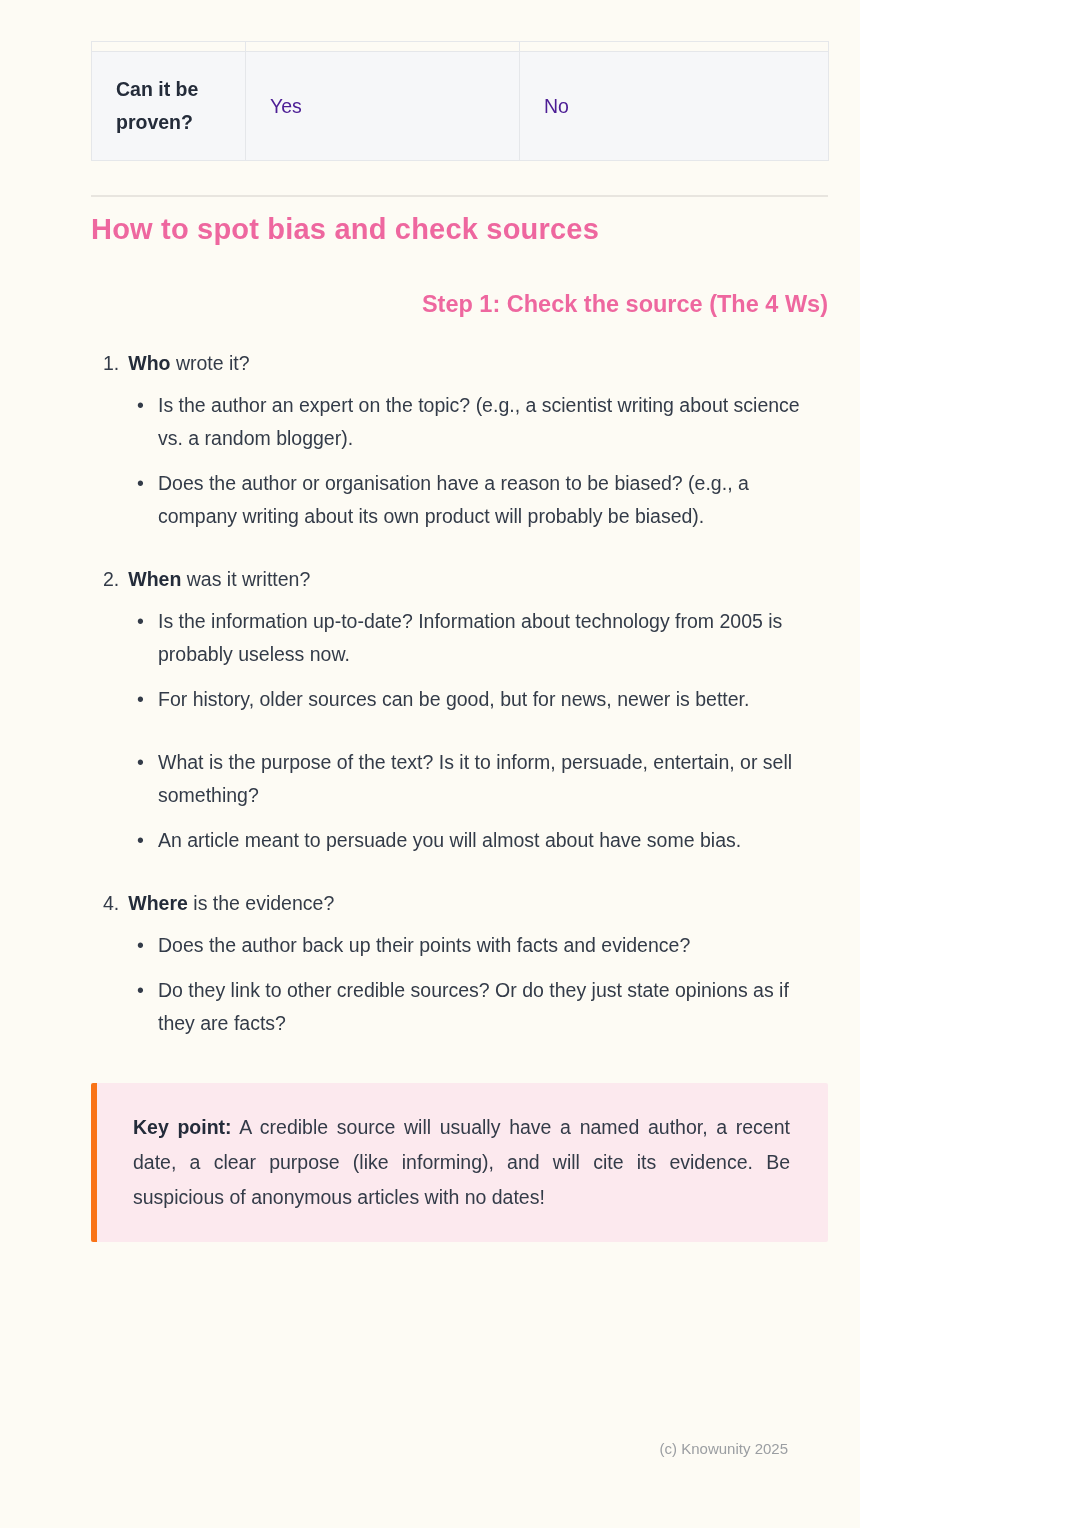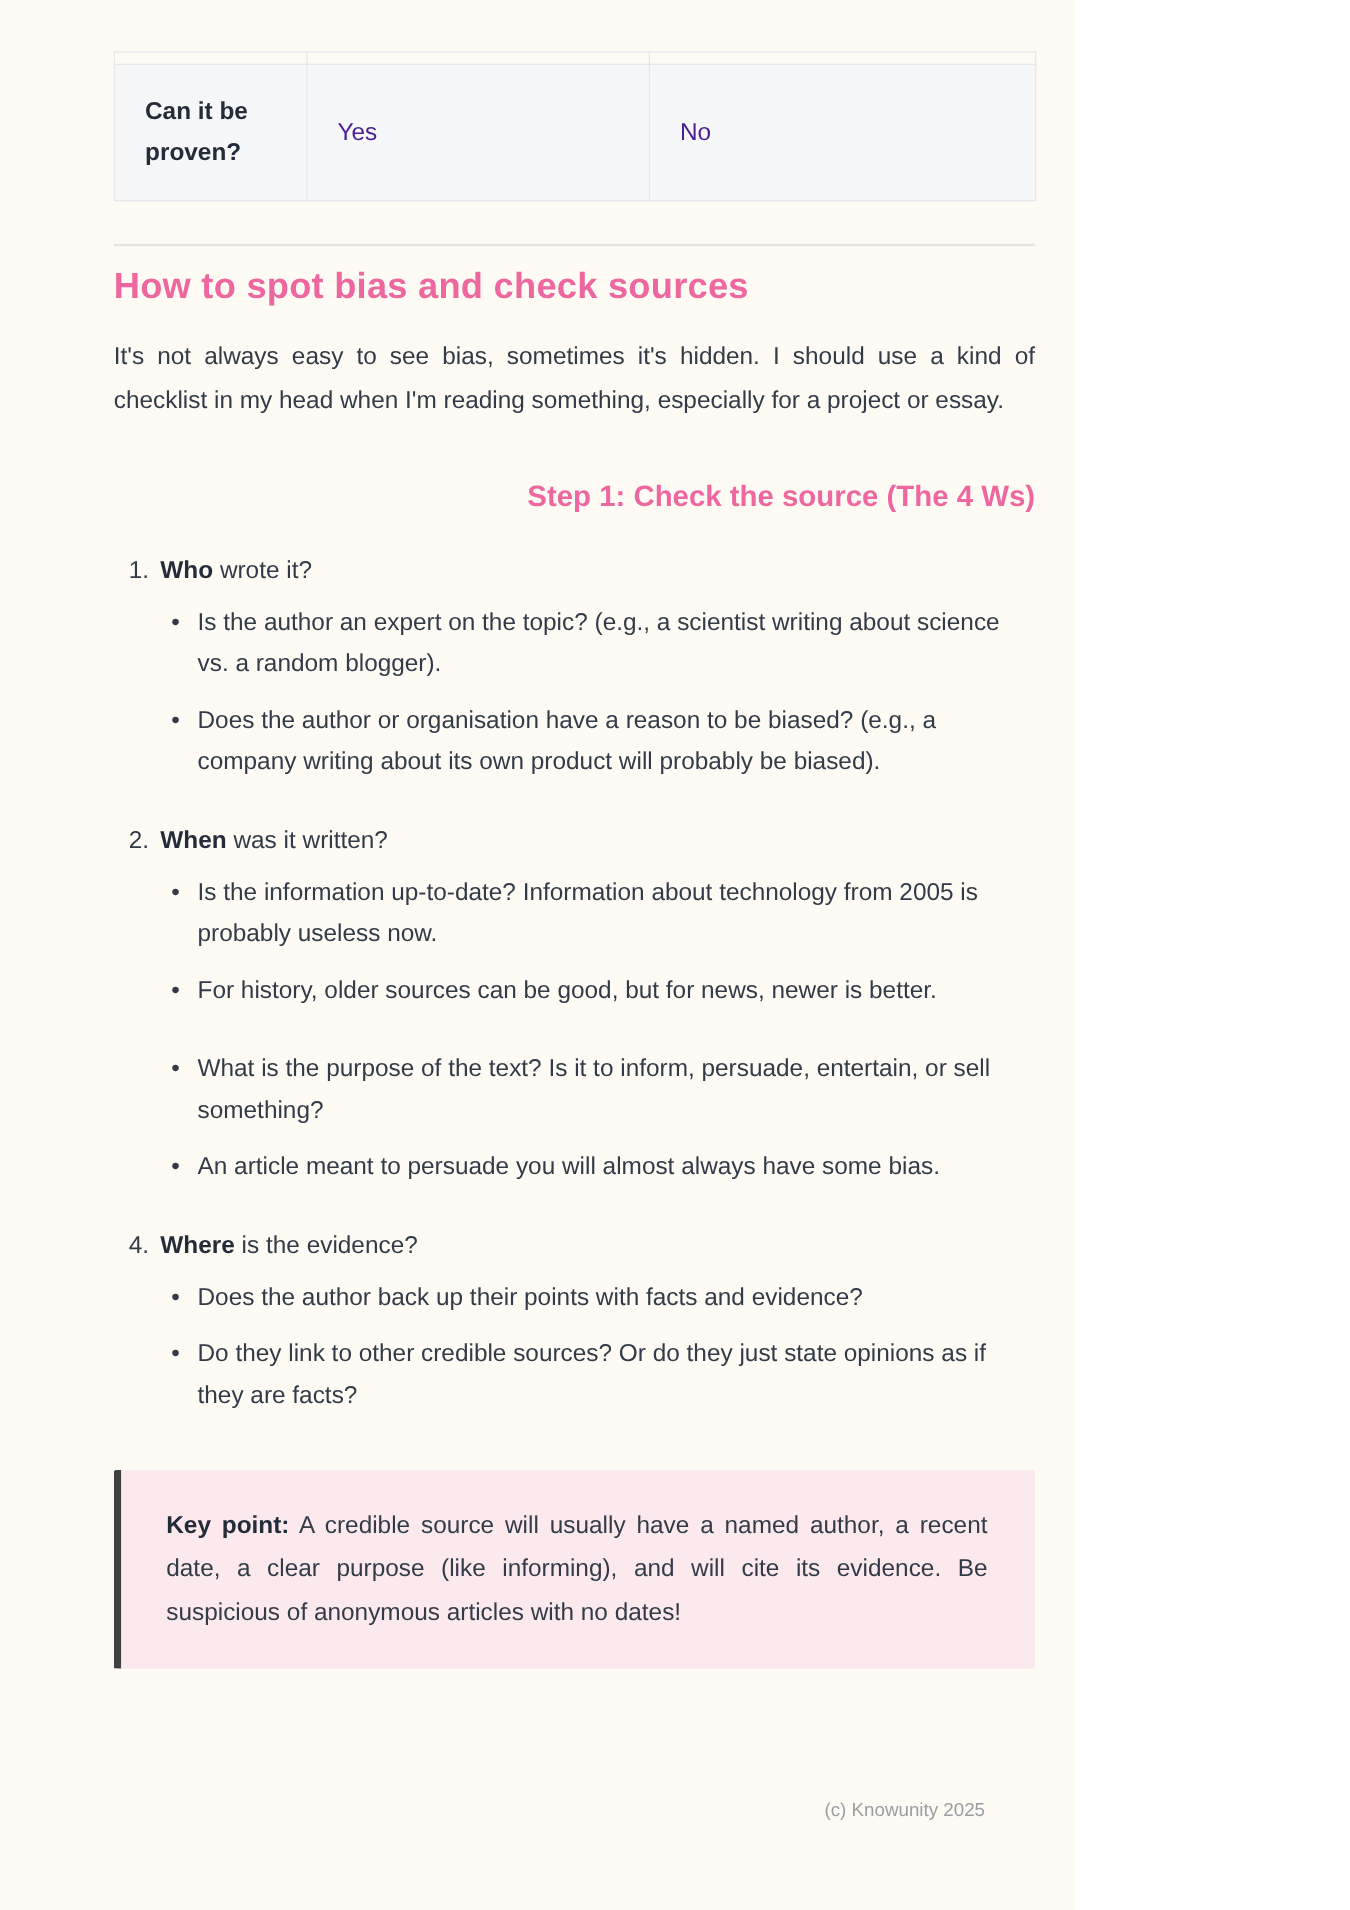--- a/index.html
+++ b/index.html
@@ -127,21 +127,21 @@
     width: 21px;
     margin-left: 46px;
     font-size: 19.5px;
   }
   .bullet .btxt { flex: 1 1 auto; padding-right: 8px; }
 
   
   .keypoint {
     margin-top: 43px;
     background: #fce9ee;
-    border-left: 6px solid #404040;
+    border-left: 6px solid #f97316;
     border-radius: 2px;
     padding: 27px 38px 27px 36px;
     font-size: 19.5px;
     line-height: 35px;
     text-align: justify;
     color: #333b48;
   }
   .keypoint b { color: #242c3a; }
 
   .footer-credit {
@@ -182,21 +182,20 @@
           <td>Yes</td>
           <td>No</td>
         </tr>
       </tbody>
     </table>
 
     <hr class="divider">
 
     <h2 class="section-heading">How to spot bias and check sources</h2>
 
-    <p class="intro">It's not always easy to see bias, sometimes it's hidden. I should use a kind of checklist in my head when I'm reading something, especially for a project or essay.</p>
 
     <h3 class="step-heading">Step 1: Check the source (The 4 Ws)</h3>
 
     <div class="checklist">
 
       <div class="check-item">
         <div class="item-heading"><span class="num">1.</span><b>Who</b><span> wrote it?</span></div>
         <div class="bullets">
           <div class="bullet">
               <span class="dot">•</span>
@@ -224,21 +223,21 @@
       </div>
 
       <div class="check-item">
         <div class="bullets">
           <div class="bullet">
               <span class="dot">•</span>
               <span class="btxt">What is the purpose of the text? Is it to inform, persuade, entertain, or sell something?</span>
             </div>
           <div class="bullet">
               <span class="dot">•</span>
-              <span class="btxt">An article meant to persuade you will almost always have some bias.</span>
+              <span class="btxt">An article meant to persuade you will almost about have some bias.</span>
             </div>
         </div>
       </div>
 
       <div class="check-item">
         <div class="item-heading"><span class="num">4.</span><b>Where</b><span> is the evidence?</span></div>
         <div class="bullets">
           <div class="bullet">
               <span class="dot">•</span>
               <span class="btxt">Does the author back up their points with facts and evidence?</span>

